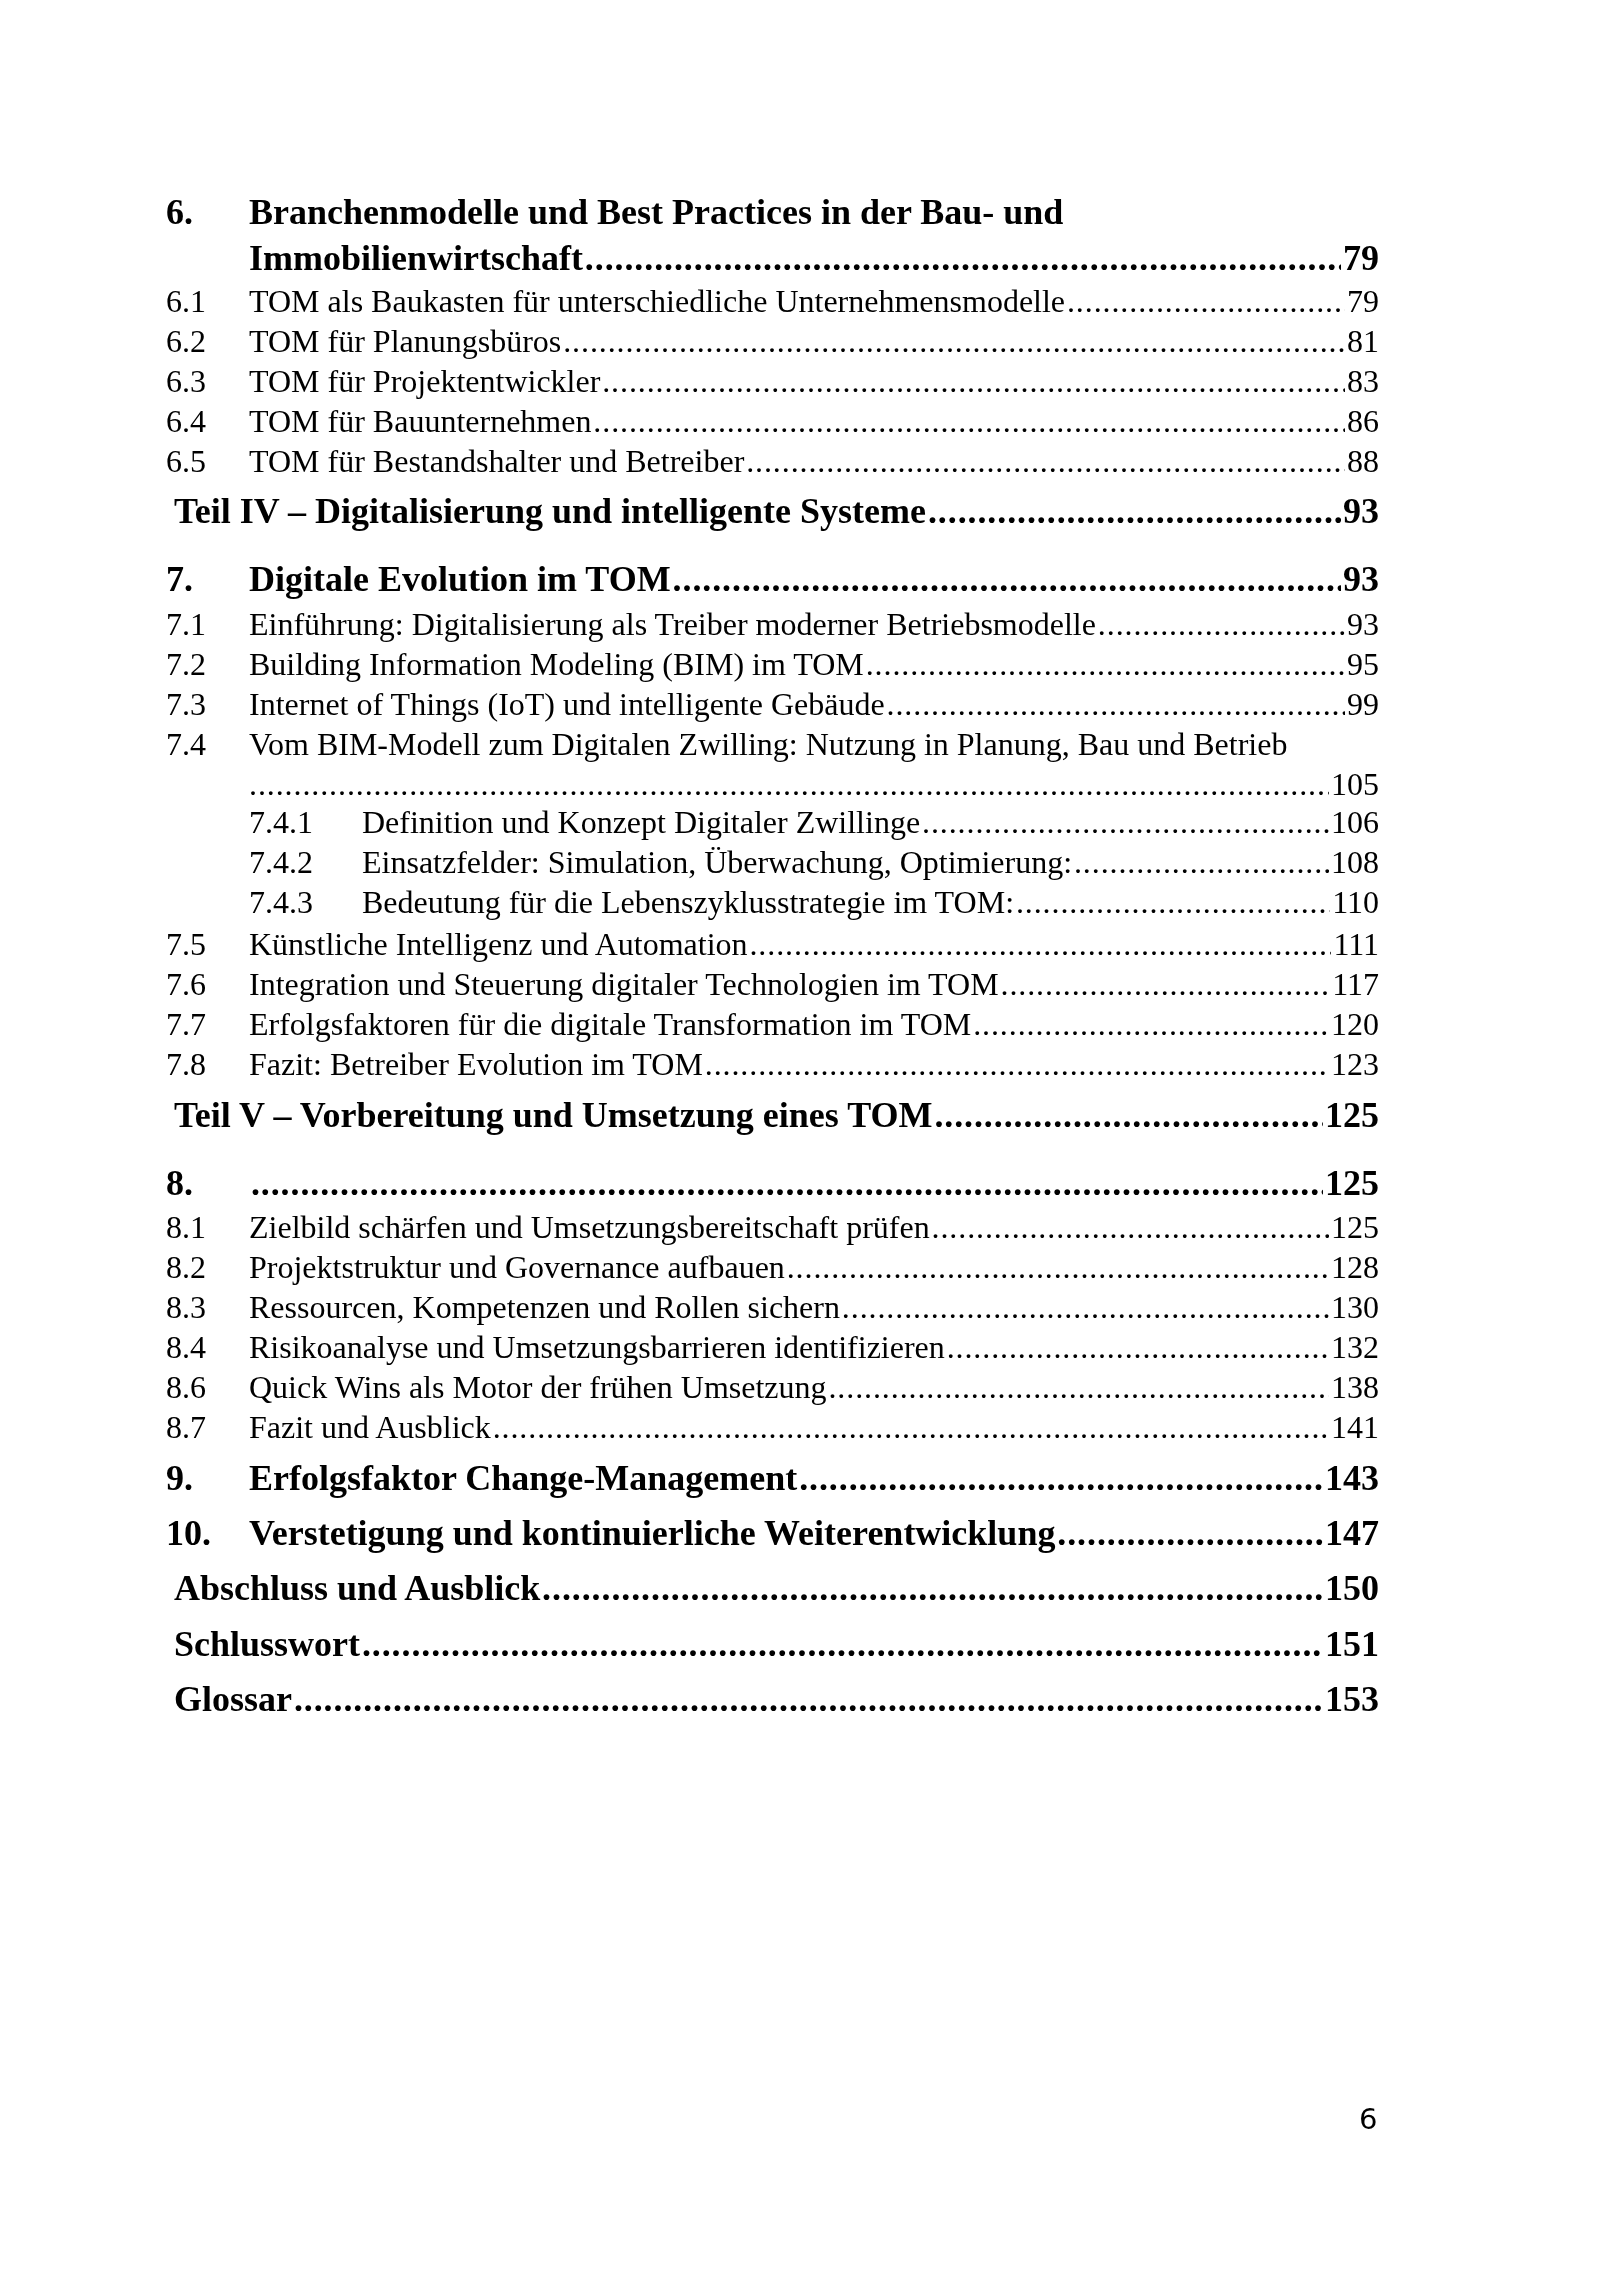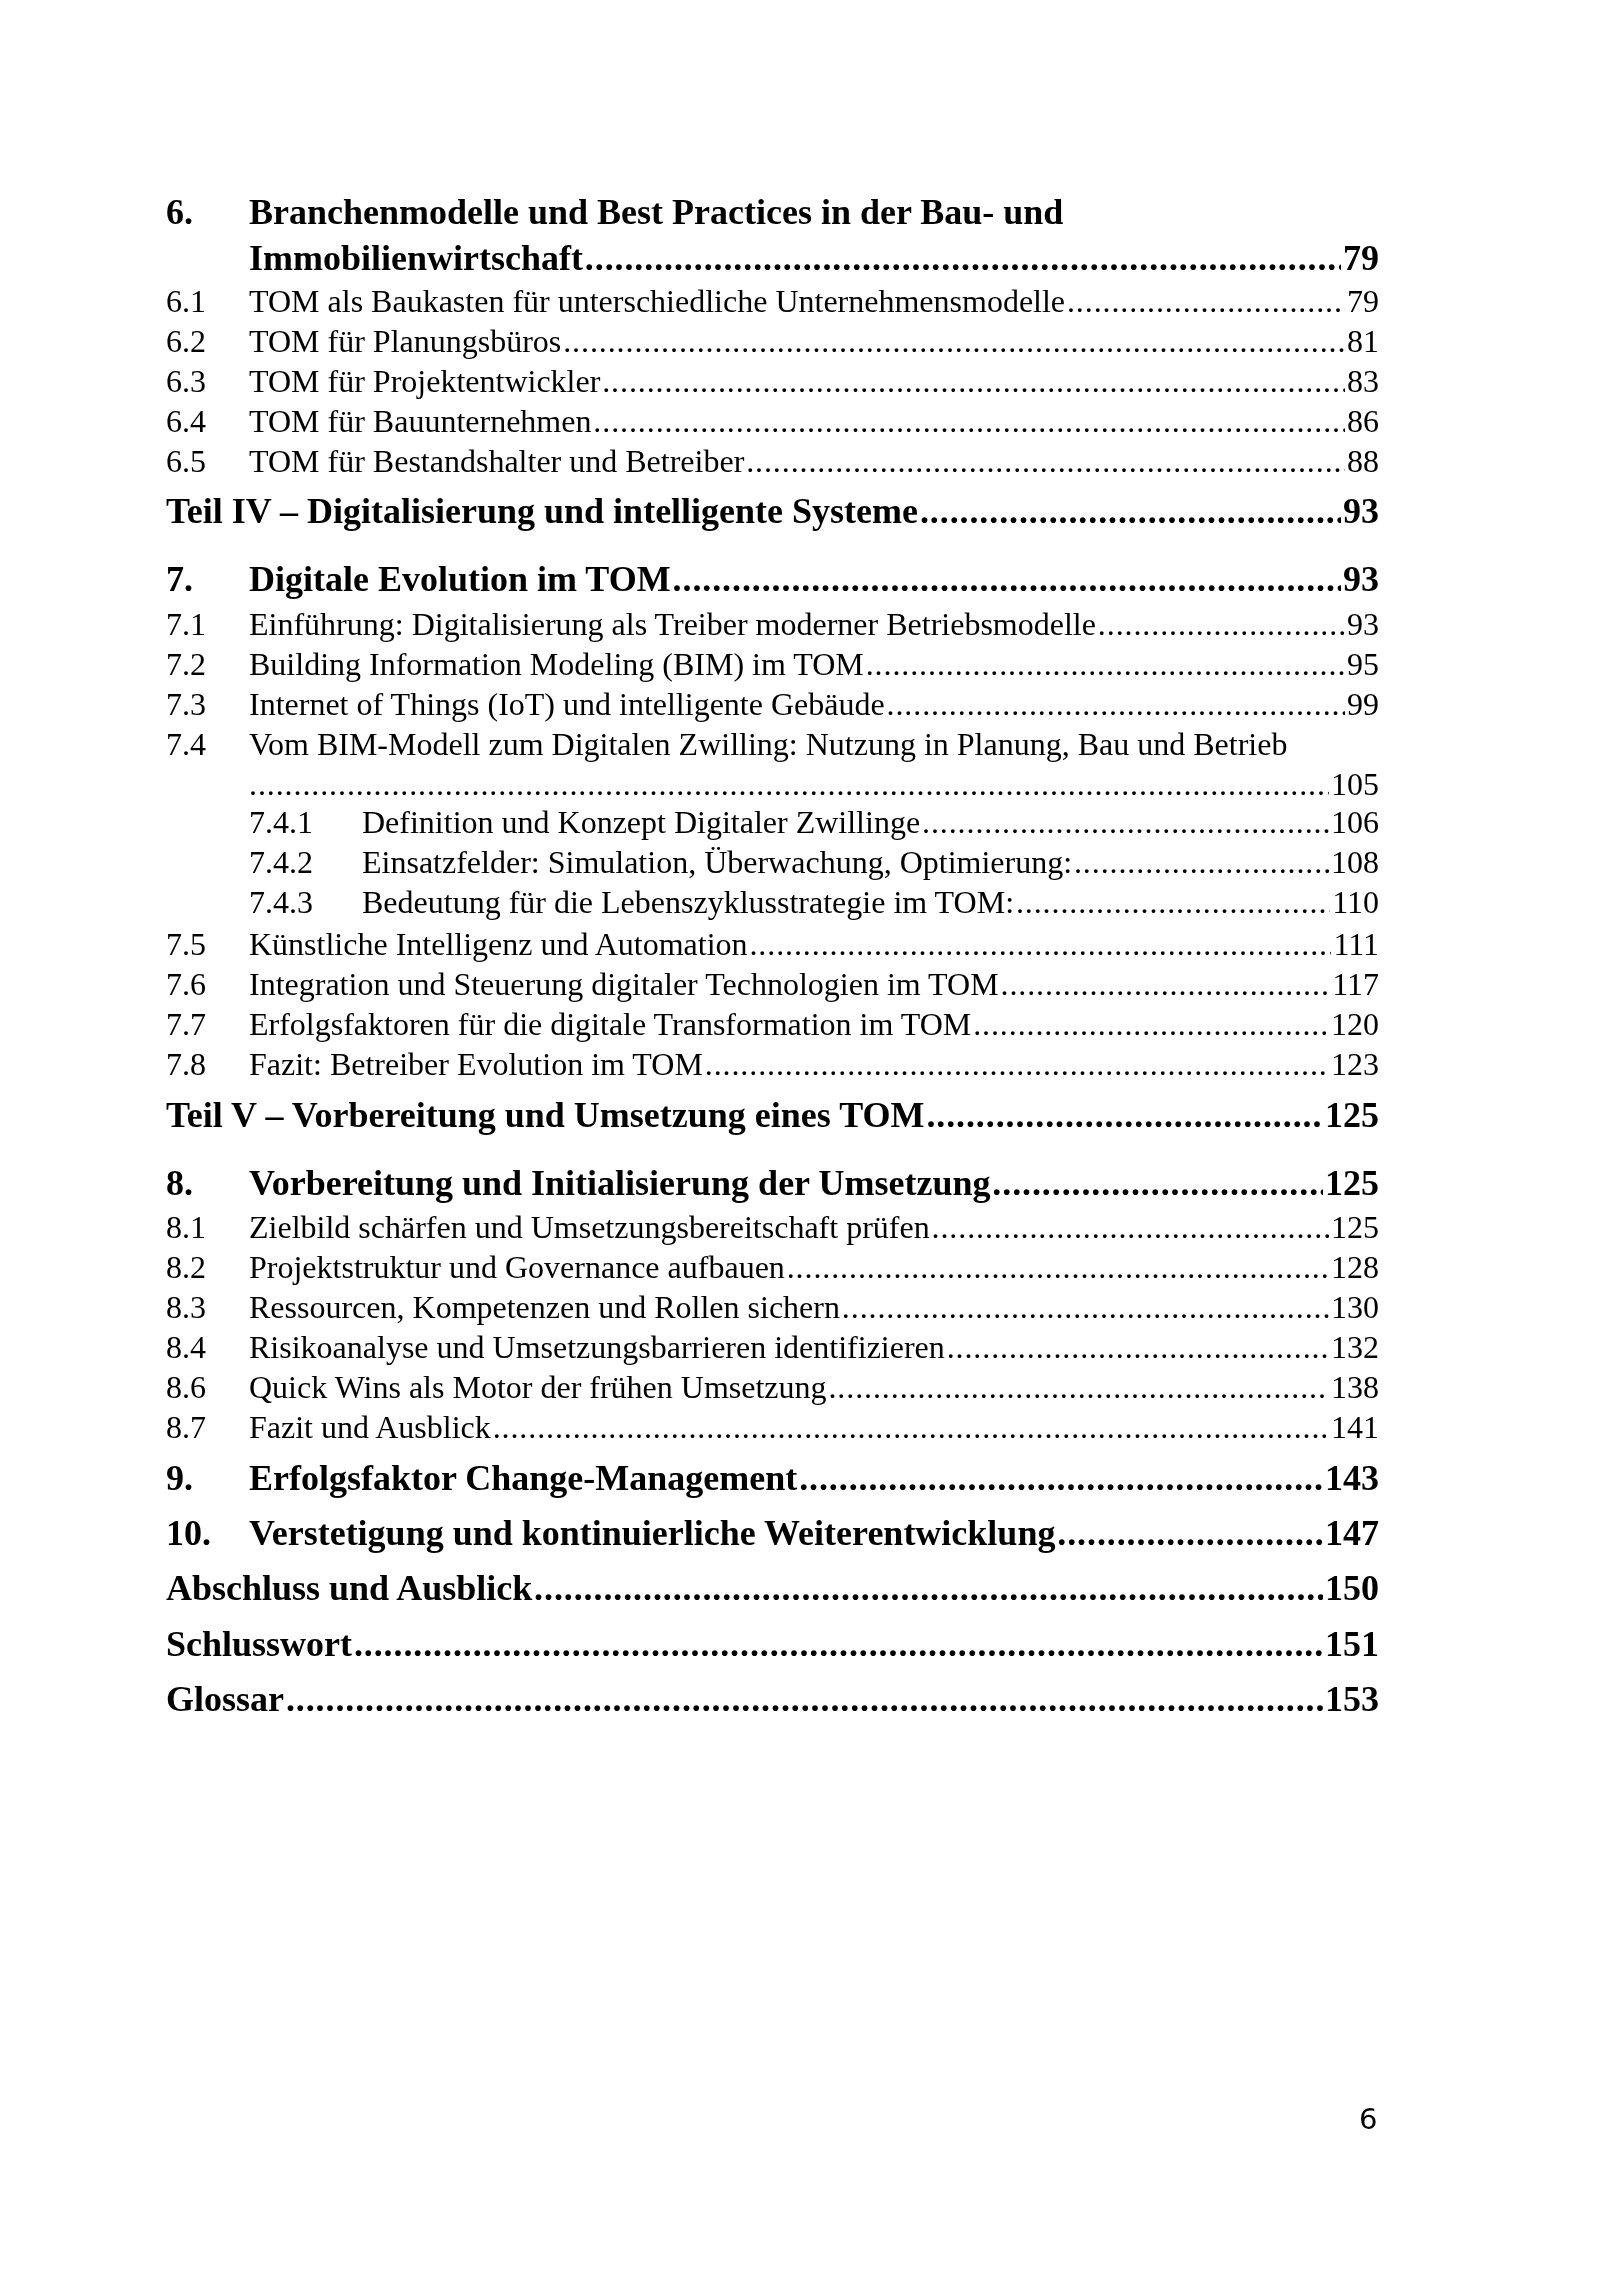--- a/index.html
+++ b/index.html
@@ -15,21 +15,21 @@
     flex: 1 1 auto; overflow: hidden; white-space: nowrap; margin: 0 1.9px;
   }
   .row .leader::before {
     content: "................................................................................................................................................................................................................................................................................................................................................................................................................";
     letter-spacing: 0.9px;
   }
   .row .page { flex: 0 0 auto; text-align: right; }
 
   .lvl-top { font-size: 36px; font-weight: bold; height: 46px; }
   .lvl-top .num { width: 83px; }
-  .lvl-part { font-size: 36px; font-weight: bold; height: 46px; }
+  .lvl-part { font-size: 36px; font-weight: bold; height: 46px; margin-left: 8px; }
   .lvl-2 { font-size: 32px; font-weight: normal; height: 40px; align-items: center; }
   .lvl-2 .num { width: 83px; }
   .lvl-3 { font-size: 32px; font-weight: normal; height: 40px; padding-left: 83px; }
   .lvl-3 .num { width: 113px; }
 
   .gap { height: 22px; }
   .gap-sm { height: 9.3px; }
 
   .wrap-title { font-size: 36px; font-weight: bold; line-height: 46px; }
   .wrap-title .num { display: inline-block; width: 83px; }
@@ -172,21 +172,20 @@
   <div class="gap-sm"></div>
   <div class="row lvl-part">
       <span class="title">Teil V – Vorbereitung und Umsetzung eines TOM</span>
       <span class="leader"></span>
       <span class="page">125</span>
     </div>
   <div class="gap"></div>
 
   <div class="row lvl-top">
       <span class="num">8.</span>
-      <span class="title">Vorbereitung und Initialisierung der Umsetzung</span>
       <span class="leader"></span>
       <span class="page">125</span>
     </div>
   <div class="row lvl-2">
       <span class="num">8.1</span>
       <span class="title">Zielbild schärfen und Umsetzungsbereitschaft prüfen</span>
       <span class="leader"></span>
       <span class="page">125</span>
     </div>
   <div class="row lvl-2">

